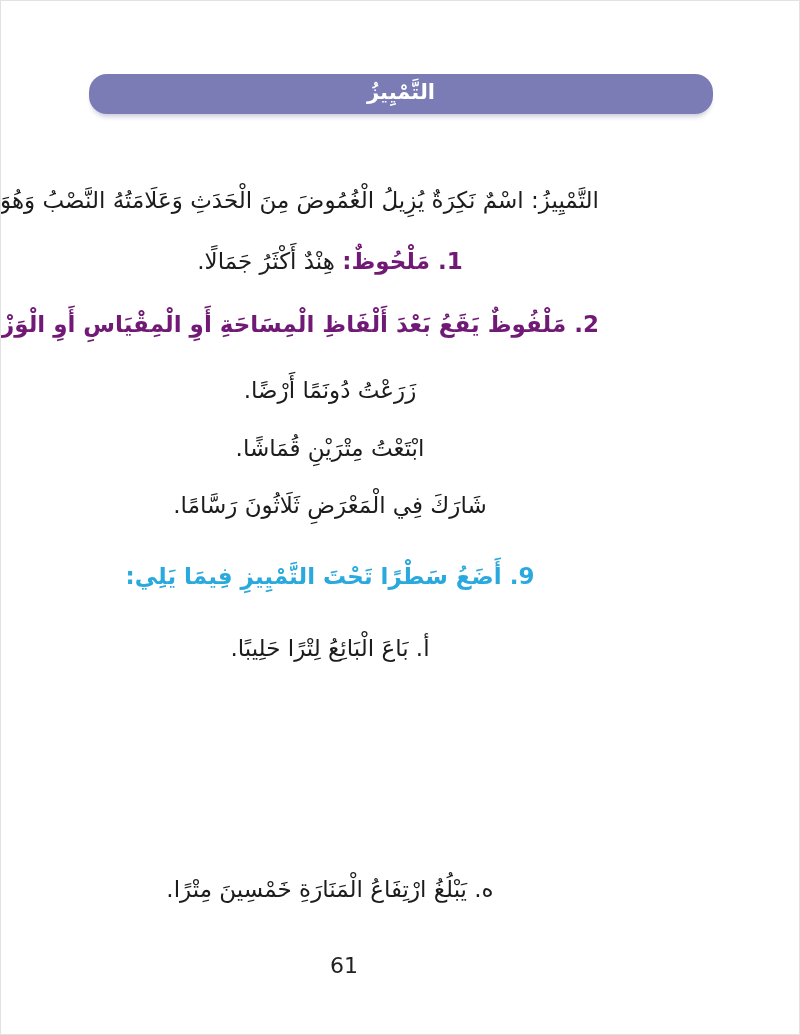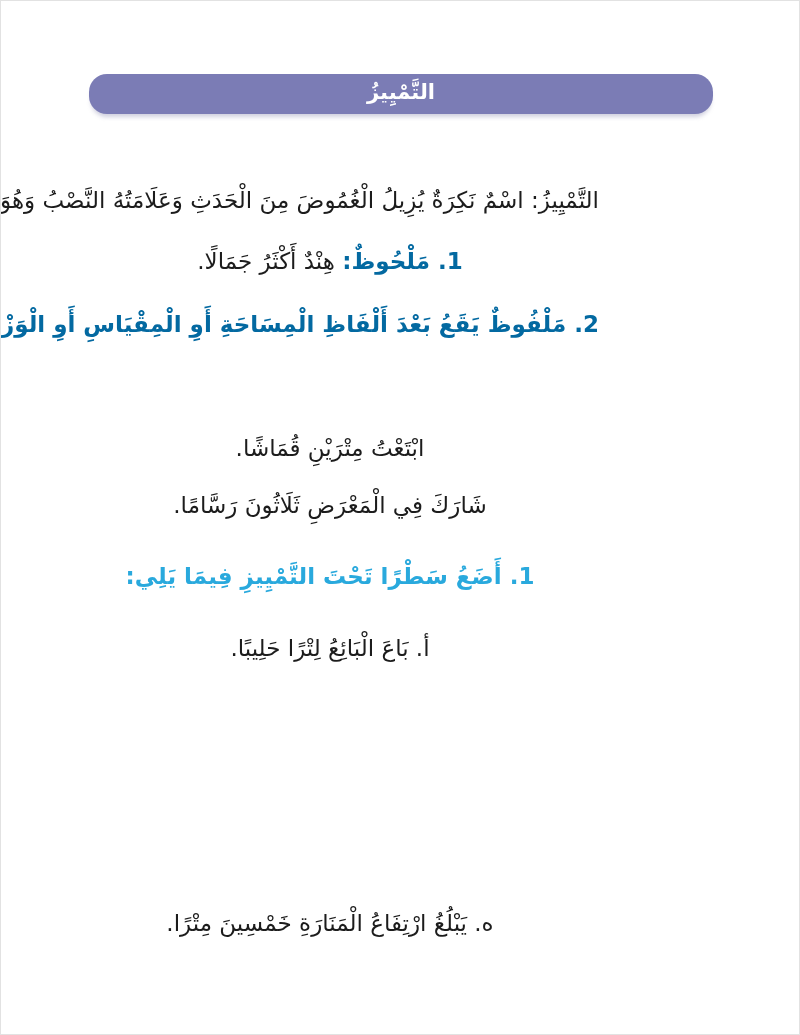--- a/index.html
+++ b/index.html
@@ -42,21 +42,21 @@
     position: absolute;
     right: 88px;
     left: 60px;
     text-align: center;
     direction: rtl;
     font-size: 23px;
     color: #1c1c1c;
     line-height: 34px;
     white-space: nowrap;
   }
-  .pink  { color: #0369a1; font-weight: bold; }
+  .pink  { color: #701a75; font-weight: bold; }
   .cyan  { color: #29a9dd; font-weight: bold; }
   .black { color: #1c1c1c; }
   .page-number {
     position: absolute;
     top: 952px;
     left: 0;
     width: 100%;
     text-align: center;
     font-size: 22px;
     color: #222222;
@@ -73,28 +73,30 @@
   </div>
 
   <div class="line black" style="top:182px;">التَّمْيِيزُ: اسْمٌ نَكِرَةٌ يُزِيلُ الْغُمُوضَ مِنَ الْحَدَثِ وَعَلَامَتُهُ النَّصْبُ وَهُوَ نَوْعَانِ:</div>
 
   <div class="line" style="top:243px;">
     <span class="pink">1. مَلْحُوظٌ:</span><span class="black"> هِنْدٌ أَكْثَرُ جَمَالًا.</span>
   </div>
 
   <div class="line pink" style="top:306px;">2. مَلْفُوظٌ يَقَعُ بَعْدَ أَلْفَاظِ الْمِسَاحَةِ أَوِ الْمِقْيَاسِ أَوِ الْوَزْنِ أَوِ الْعَدَدِ:</div>
 
+  <div class="line black" style="top:372px;">زَرَعْتُ دُونَمًا أَرْضًا.</div>
 
   <div class="line black" style="top:430px;">ابْتَعْتُ مِتْرَيْنِ قُمَاشًا.</div>
 
   <div class="line black" style="top:487px;">شَارَكَ فِي الْمَعْرَضِ ثَلَاثُونَ رَسَّامًا.</div>
 
-  <div class="line cyan" style="top:558px;">1. أَضَعُ سَطْرًا تَحْتَ التَّمْيِيزِ فِيمَا يَلِي:</div>
+  <div class="line cyan" style="top:558px;">9. أَضَعُ سَطْرًا تَحْتَ التَّمْيِيزِ فِيمَا يَلِي:</div>
 
   <div class="line black" style="top:630px;">أ. بَاعَ الْبَائِعُ لِتْرًا حَلِيبًا.</div>
 
 
 
 
-  <div class="line black" style="top:871px;margin-top:34px;">ه. يَبْلُغُ ارْتِفَاعُ الْمَنَارَةِ خَمْسِينَ مِتْرًا.</div>
+  <div class="line black" style="top:871px;">ه. يَبْلُغُ ارْتِفَاعُ الْمَنَارَةِ خَمْسِينَ مِتْرًا.</div>
 
+  <div class="page-number">61</div>
 
 </div>
 
 </body></html>

